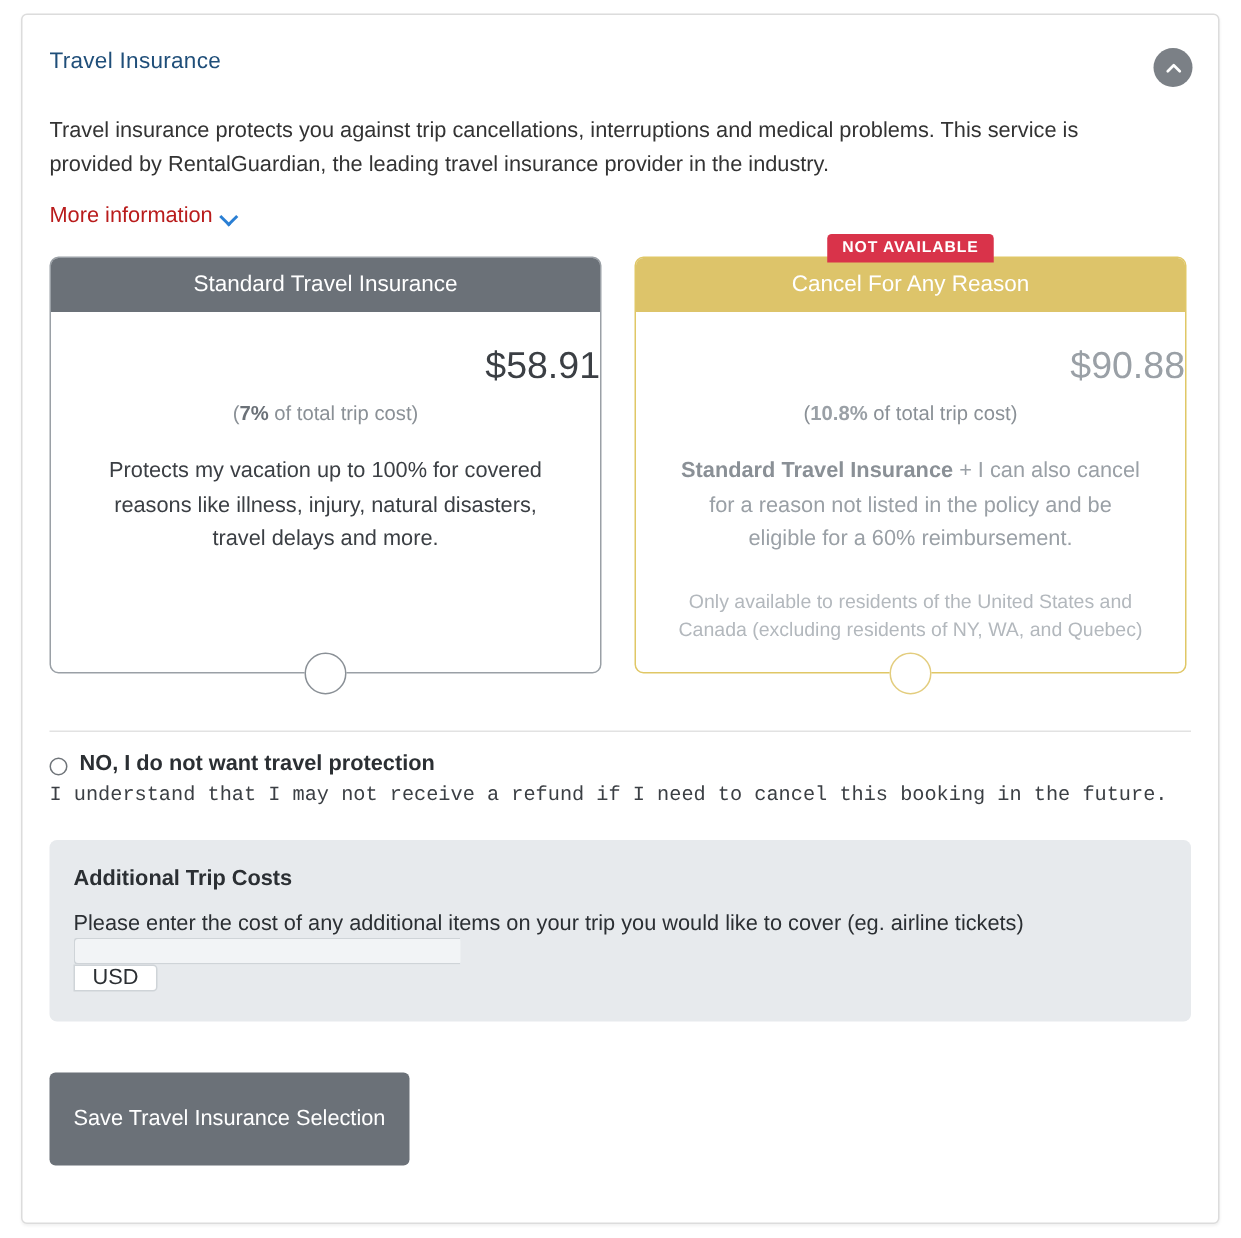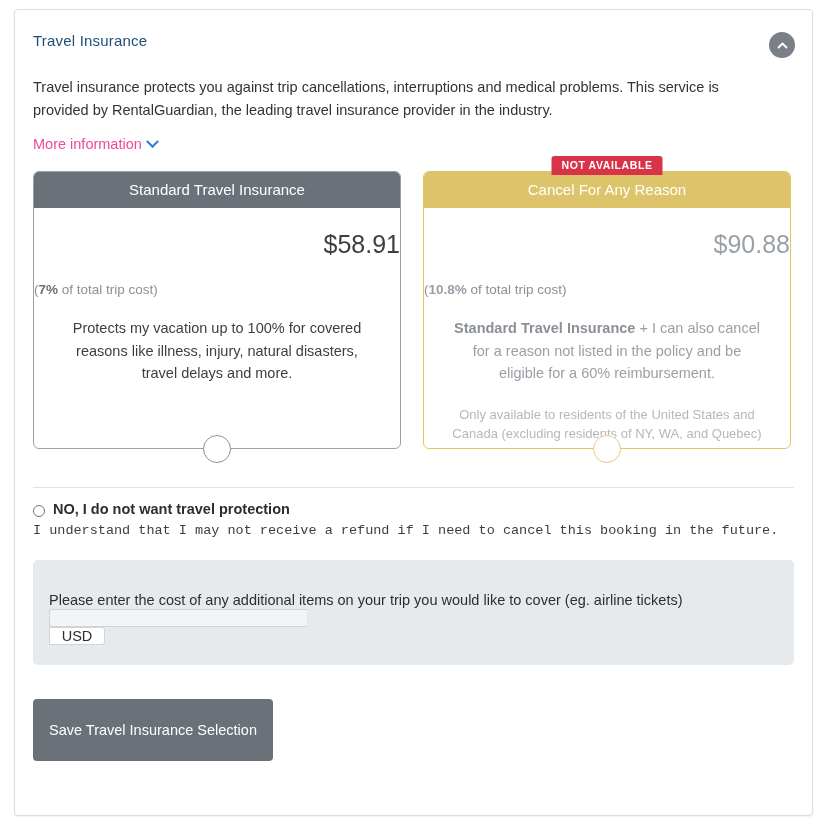--- a/index.html
+++ b/index.html
@@ -55,25 +55,25 @@
   .intro {
     margin: 26px 18px 0 18px;
     width: 730px;
     font-size: 14.5px;
     color: #333;
     line-height: 1.6;
   }
 
   .more-info {
     margin: 14px 18px 0 18px;
-    color: #ec4899;
+    color: #b91c1c;
     font-size: 14.5px;
     cursor: pointer;
     display: inline-flex;
-    align-items: center;
+    align-items: flex-end;
     gap: 6px;
   }
   .chev {
     display: inline-block;
     width: 9px;
     height: 9px;
     border-right: 2px solid #2a7fd4;
     border-bottom: 2px solid #2a7fd4;
     transform: rotate(45deg) translate(-2px,-2px);
   }
@@ -124,23 +124,24 @@
 
   .price {
     text-align: right;
     font-size: 25px;
     color: #3b3f44;
     margin-top: 22px;
   }
   .card.cfar .price { color: #9aa0a6; }
 
   .pct {
+    text-align: center;
     font-size: 13.5px;
     color: #8a9096;
-    margin-top: 23px;
+    margin-top: 9px;
   }
   .pct b { color: #6b7178; font-weight: bold; }
   .card.cfar .pct b { color: #9aa0a6; }
 
   .desc {
     margin: 20px 26px 0 26px;
     text-align: center;
     font-size: 14.5px;
     line-height: 1.55;
     color: #3b3f44;
@@ -320,20 +321,21 @@
 
   <div class="divider"></div>
 
   <div class="no-option">
     <span class="no-radio"></span>
     <span class="no-label">NO, I do not want travel protection</span>
   </div>
   <div class="no-sub">I understand that I may not receive a refund if I need to cancel this booking in the future.</div>
 
   <div class="addl">
+    <div class="addl-title">Additional Trip Costs</div>
     <div class="addl-sub">Please enter the cost of any additional items on your trip you would like to cover (eg. airline tickets)</div>
     <div class="input-row">
       <input class="cost-input" type="text" value="" placeholder="" style="">
       <div class="cur">USD</div>
     </div>
   </div>
 
   <button class="save-btn">Save Travel Insurance Selection</button>
 
 </div>

